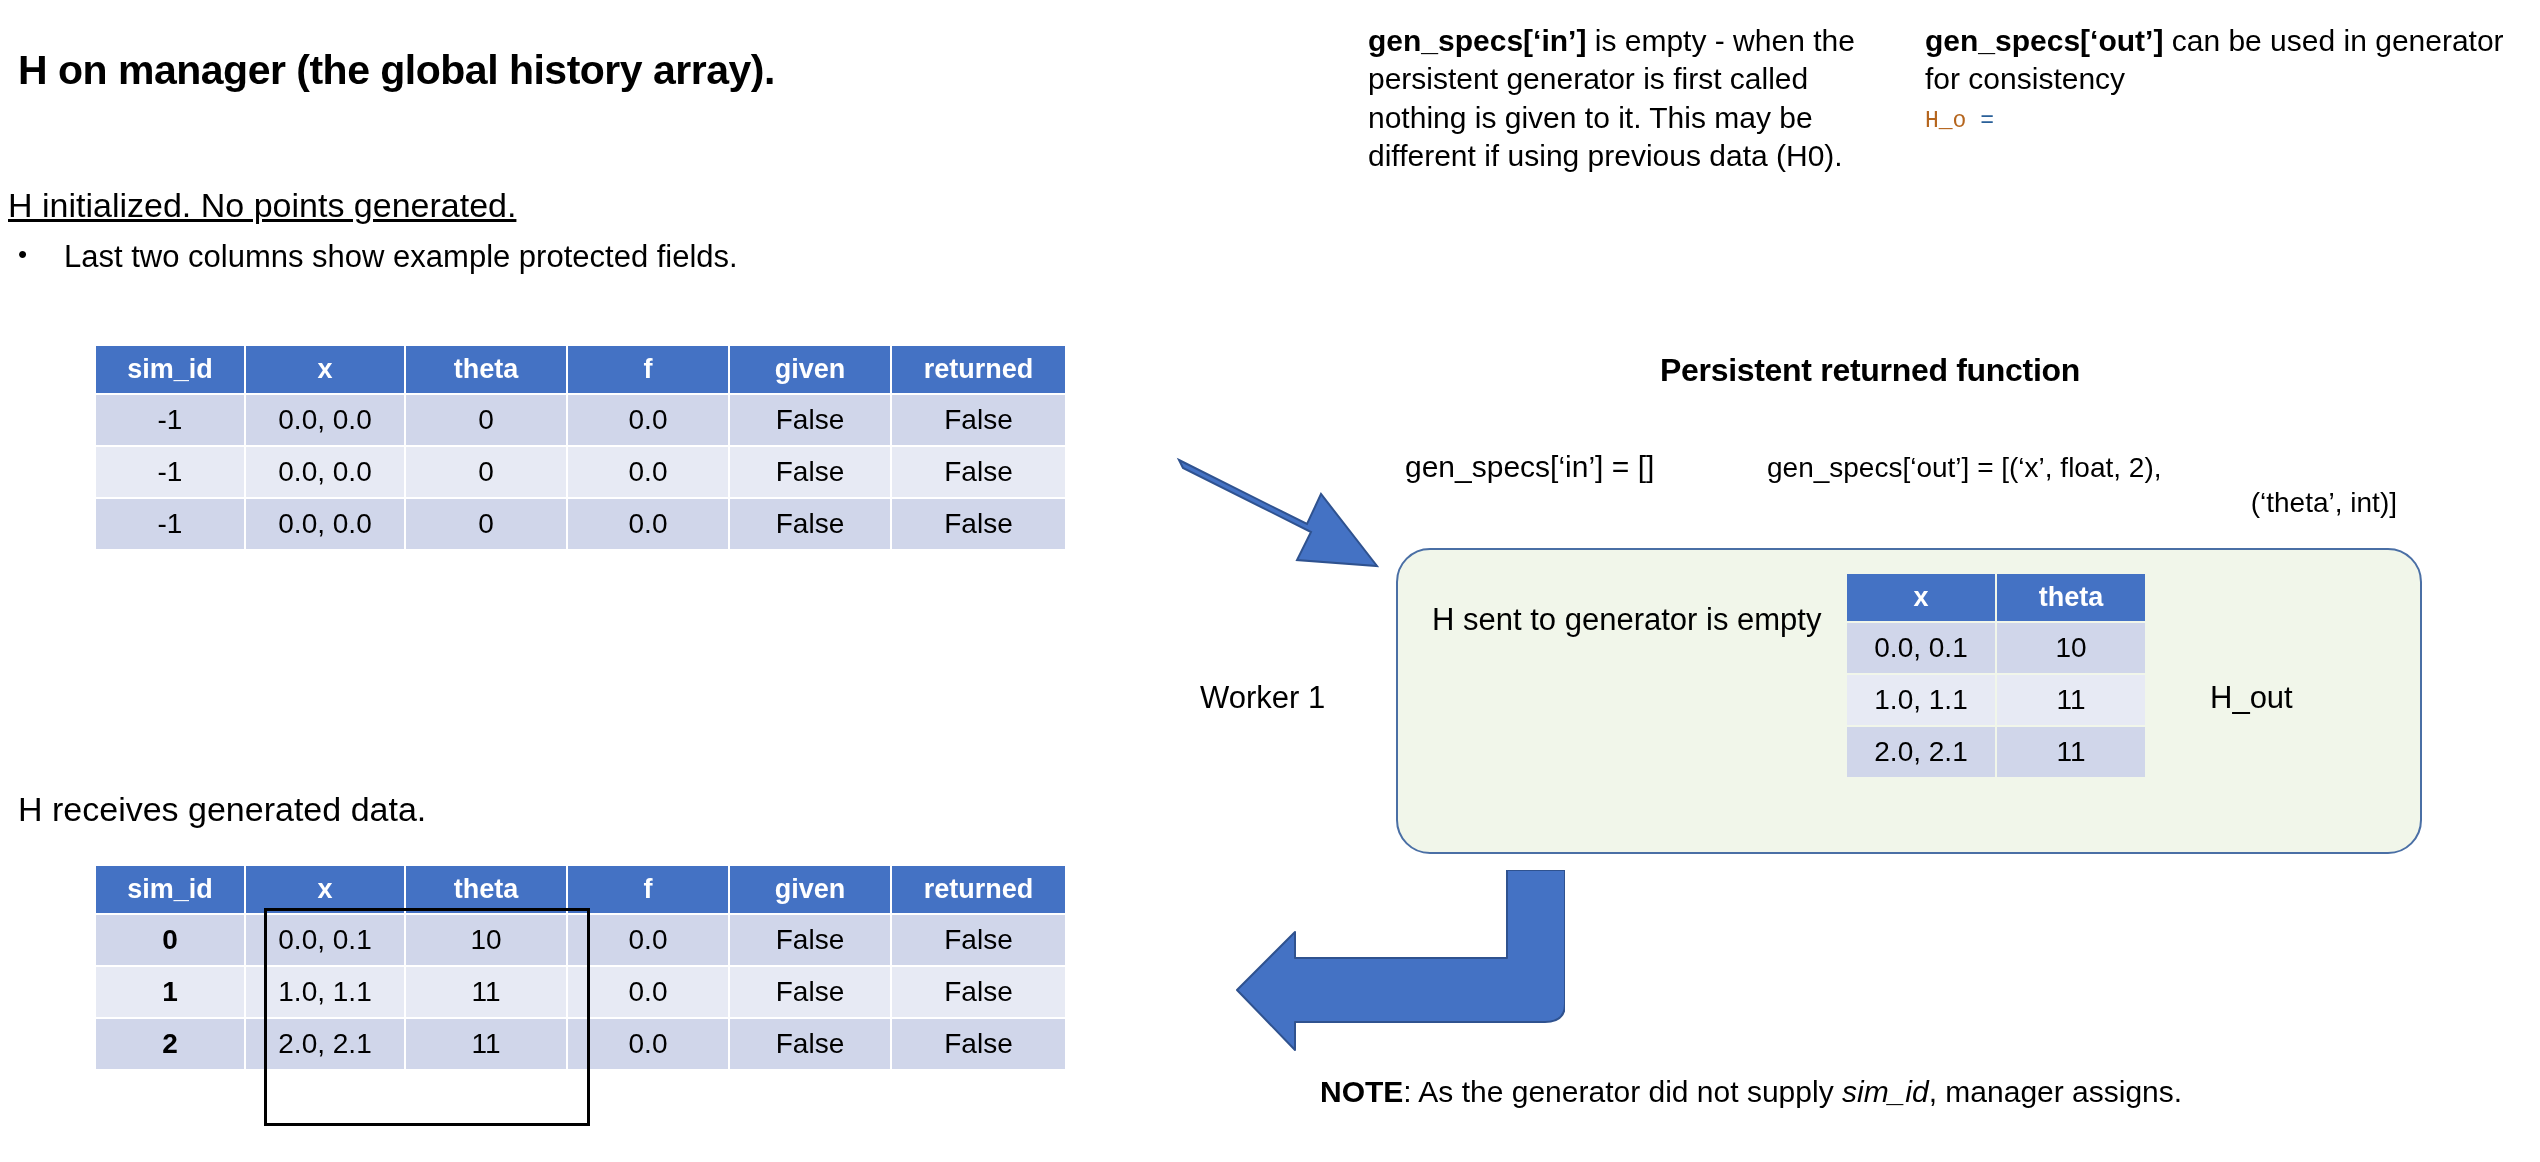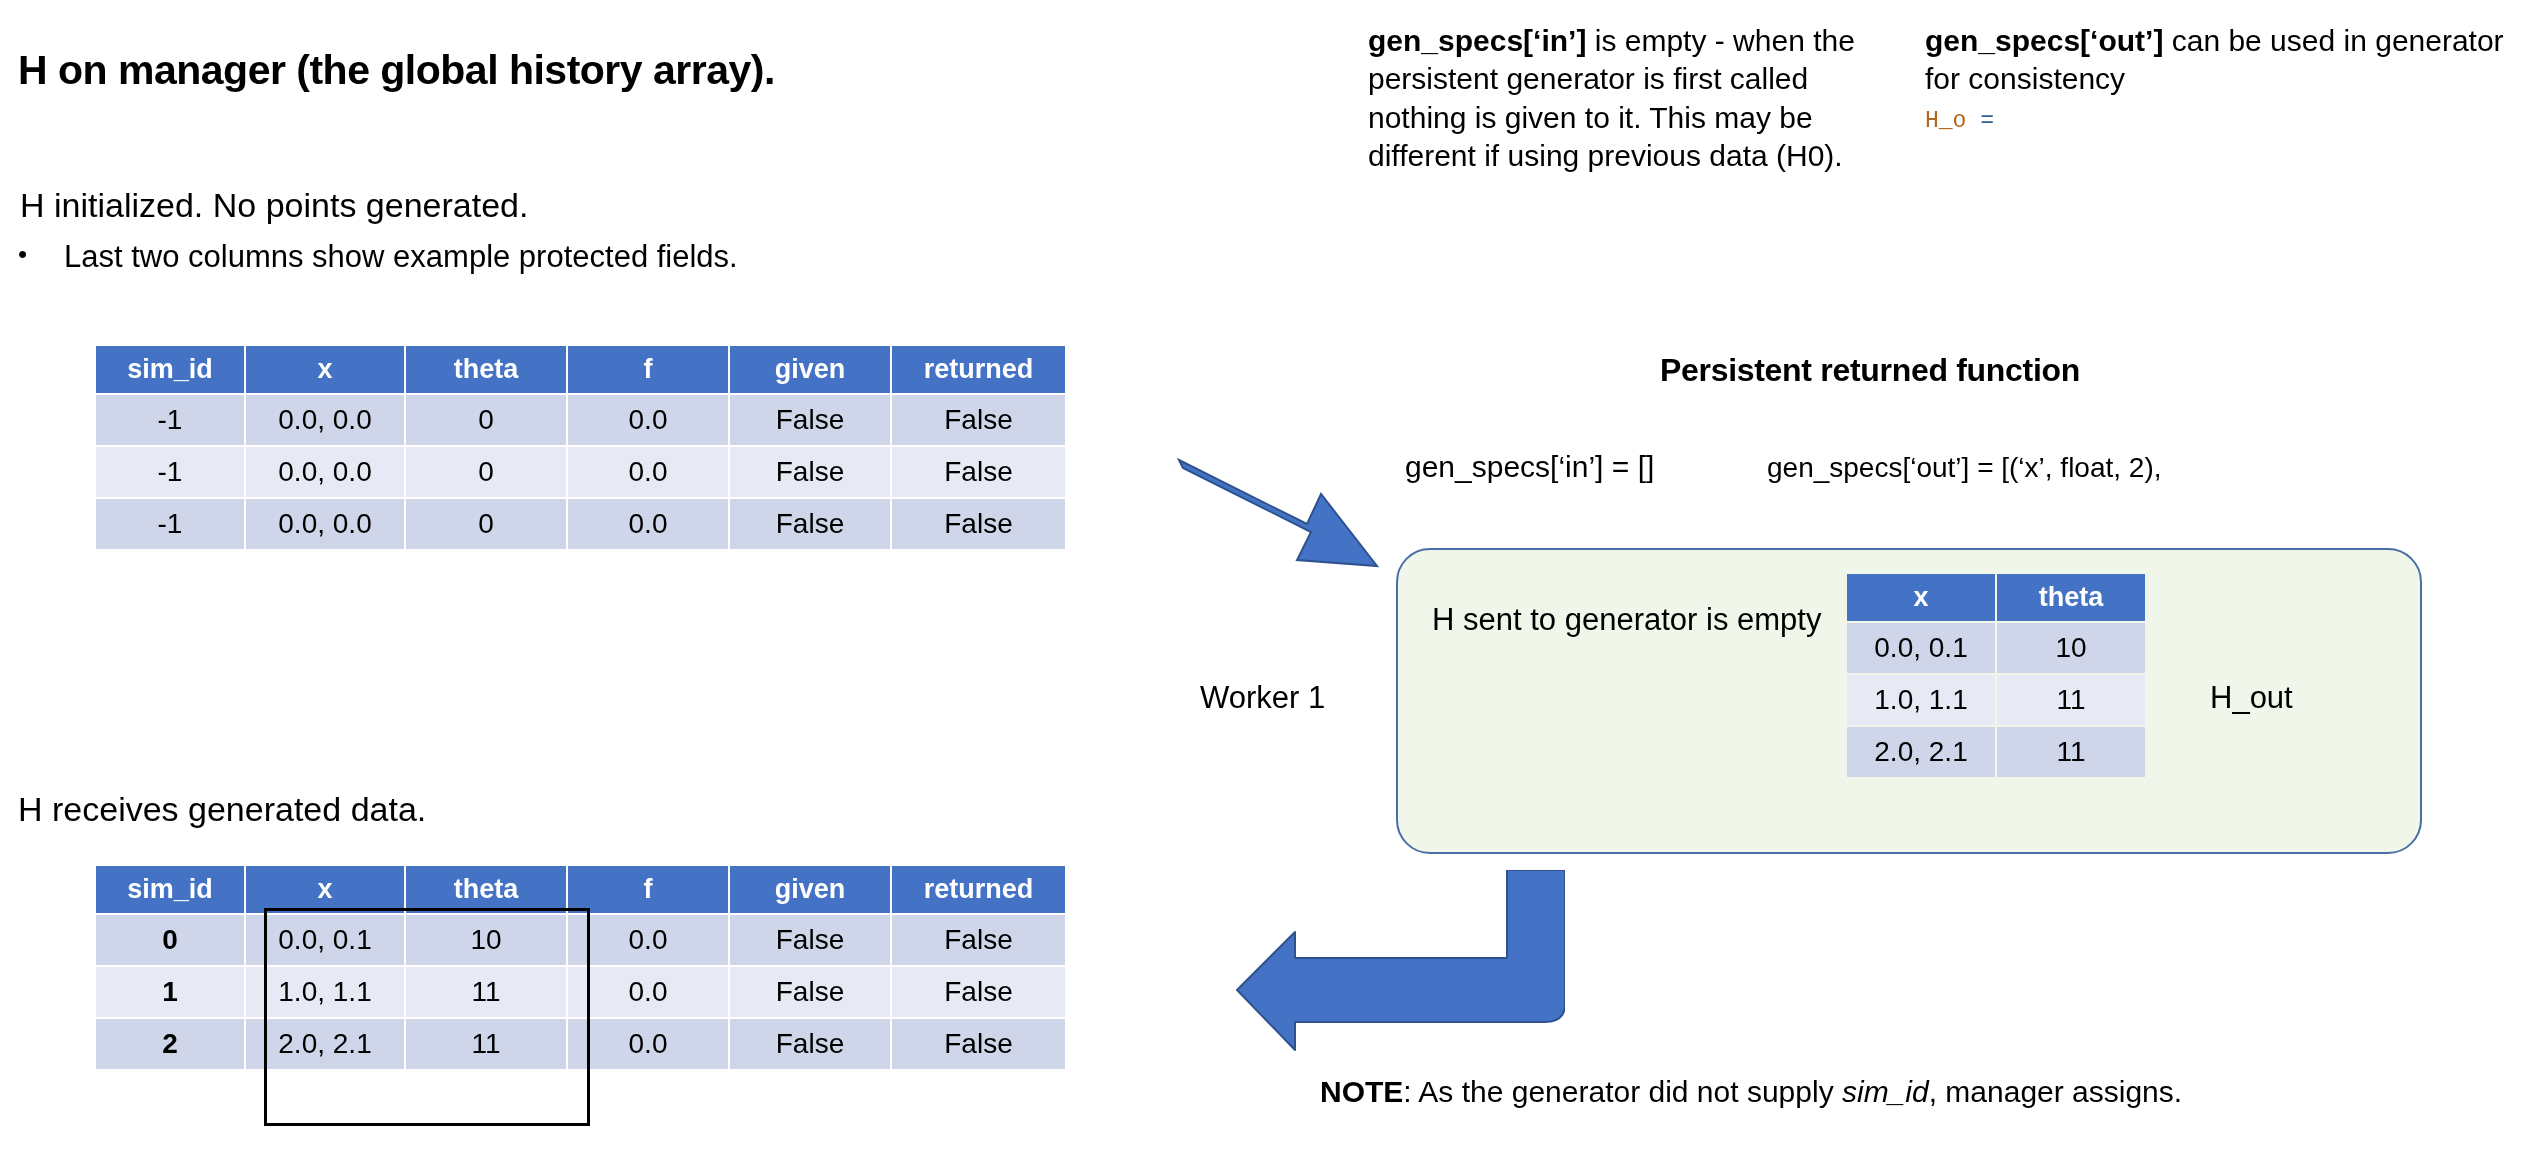--- a/index.html
+++ b/index.html
@@ -10,22 +10,22 @@
     -webkit-font-smoothing:antialiased;
   }
   .abs{position:absolute;}
 
   
   #slide-title{
     left:18px;top:48px;width:1000px;
     font-size:41px;font-weight:bold;letter-spacing:-0.5px;line-height:1.1;
   }
   #h-init-line{
-    left:20px;top:186px;width:900px;
-    font-size:34px;line-height:1.15;
+    left:8px;top:186px;width:900px;
+    font-size:34px;line-height:1.15;text-decoration:underline;
   }
   #bullet-row{
     left:18px;top:238px;width:1100px;
     font-size:31px;line-height:1.2;display:flex;align-items:flex-start;
   }
   #bullet-row .bul{width:46px;flex:0 0 46px;font-size:26px;line-height:1.25;}
   #h-recv-line{
     left:18px;top:790px;width:900px;
     font-size:34px;line-height:1.15;
   }
@@ -223,20 +223,21 @@
     <span class="c-op">=</span>
   </div>
 </div>
 
 <div class="abs" id="pgf-title">Persistent returned function</div>
 
 <div class="abs" id="gs-in">gen_specs[‘in’] = []</div>
 
 <div class="abs" id="gs-out">
   <span>gen_specs[‘out’] = [(‘x’, float, 2),</span>
+  <span class="l2">(‘theta’, int)]</span>
 </div>
 
 <div class="abs" id="worker-label">Worker 1</div>
 
 <svg class="abs" id="arrow-diagonal" viewBox="0 0 210 130">
   <polygon points="4,12 132,76 146,46 202,118 122,112 136,84 8,20" fill="#4472C4" stroke="#2F528F" stroke-width="2"></polygon>
 </svg>
 
 <div class="abs" id="gen-box"></div>
 

